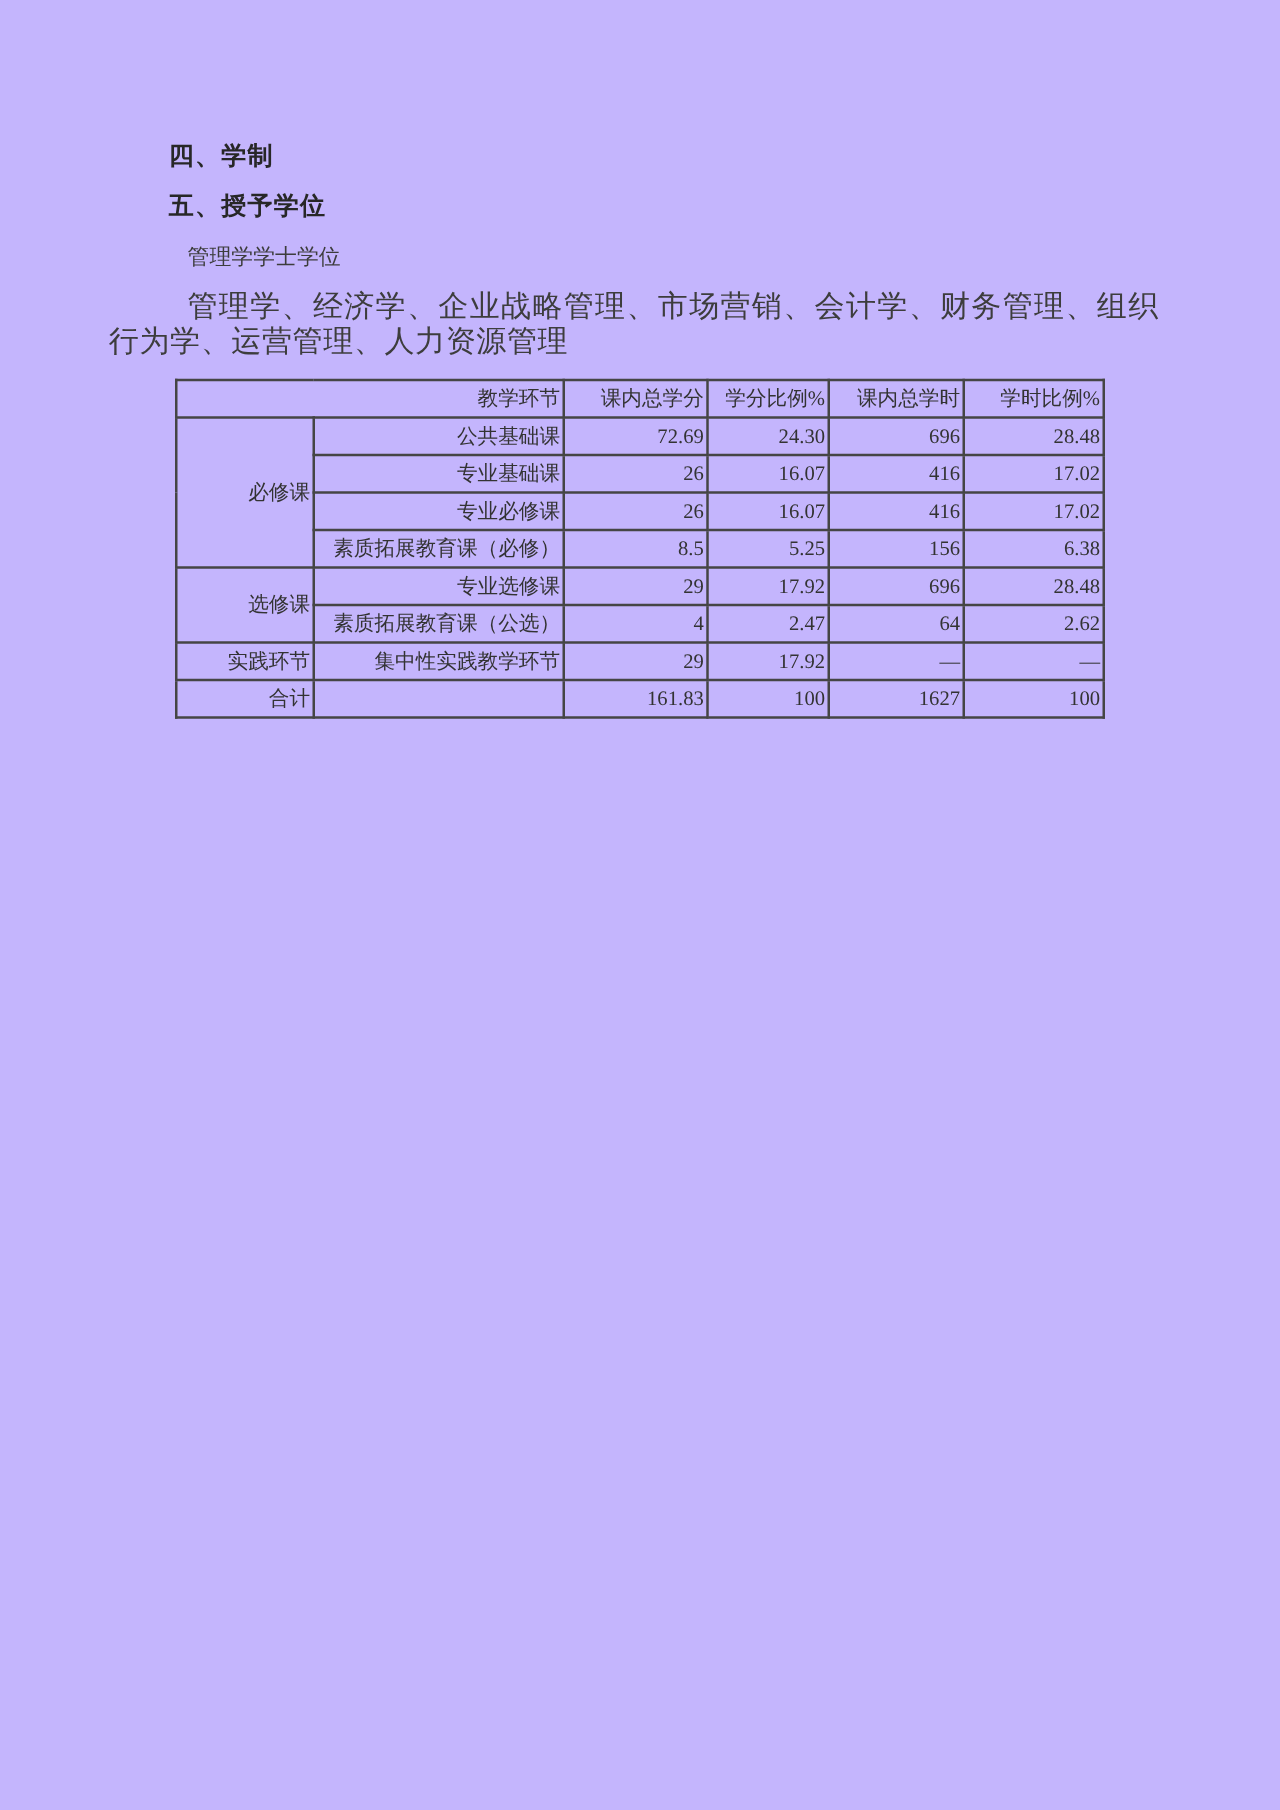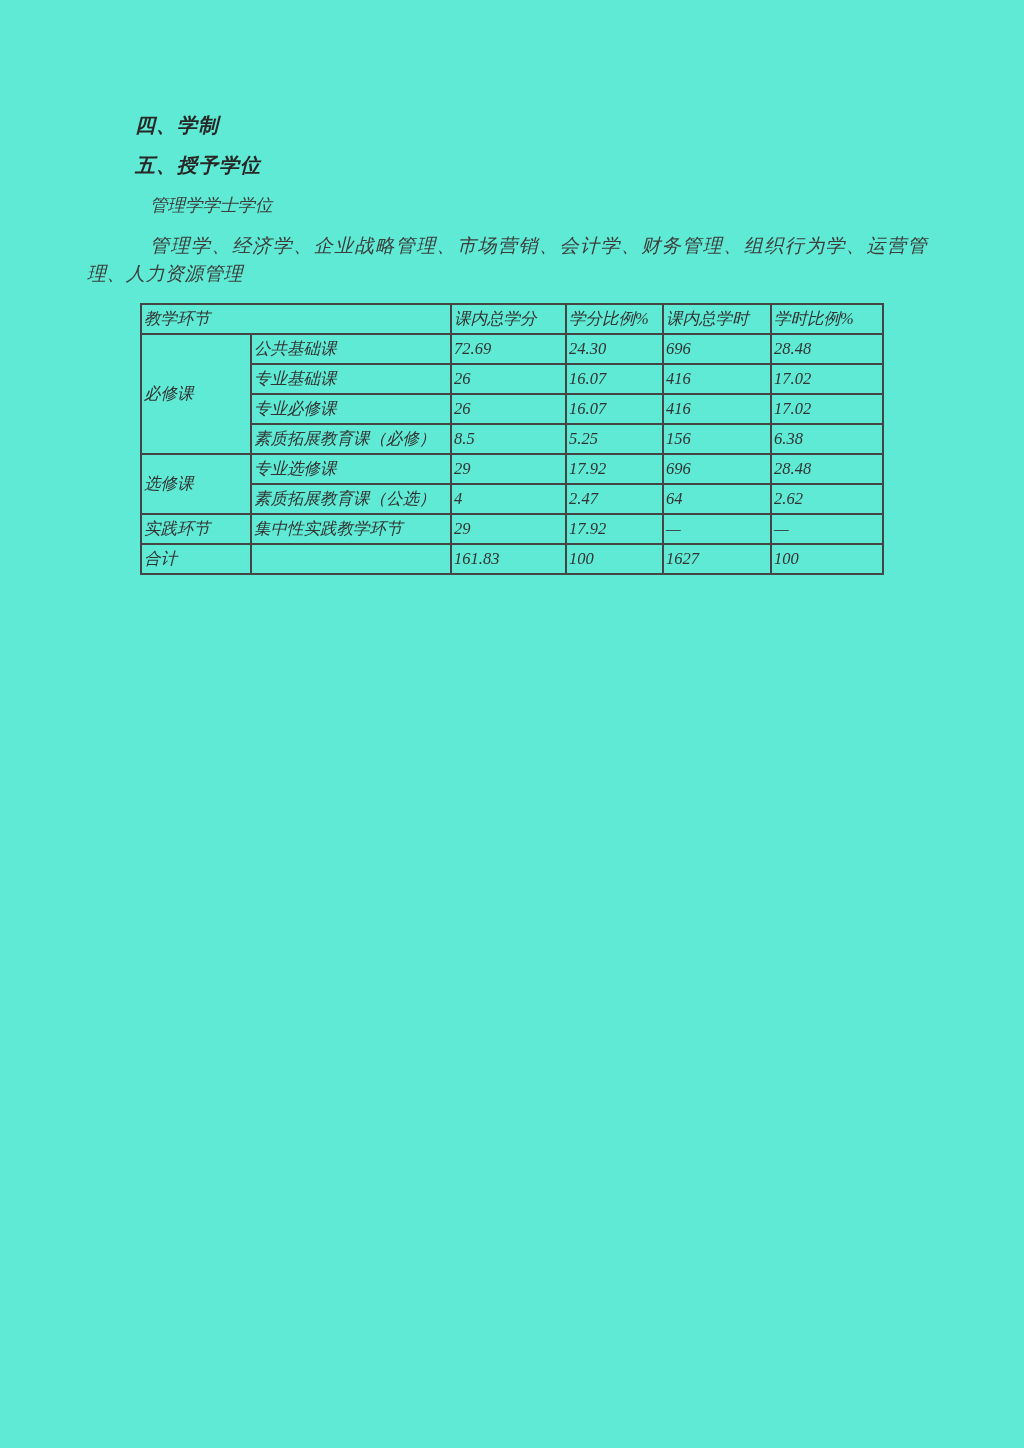--- a/index.html
+++ b/index.html
@@ -5,25 +5,24 @@
   * { margin: 0; padding: 0; box-sizing: border-box; }
 
   html, body {
     background: #ffffff;
   }
 
   .page {
     position: relative;
     width: 1024px;
     height: 1448px;
-    background: #5eead4;
+    background: #c4b5fd;
     overflow: hidden;
     font-family: "Liberation Serif", "DejaVu Serif", serif;
     color: #3a3a3a;
-    font-style: italic;
   }
 
   .content {
     position: absolute;
     left: 87px;
     top: 112px;
     width: 840px;
   }
 
   .sec-heading {
@@ -39,42 +38,42 @@
 
   .body-line {
     font-size: 17.5px;
     line-height: 26px;
     color: #3d3d3d;
     margin: 14px 0 0 0;
     padding-left: 63px;
   }
 
   .para {
-    font-size: 19px;
+    font-size: 24px;
     line-height: 28px;
     color: #3d3d3d;
     margin: 14px 0 0 0;
     text-indent: 63px;
     text-align: justify;
     letter-spacing: 0.5px;
   }
 
   table.framework {
     border-collapse: collapse;
     table-layout: fixed;
     width: 742px;
     margin: 15px 0 0 53px;
     font-family: "Liberation Serif", "DejaVu Serif", serif;
   }
 
   table.framework th,
   table.framework td {
     border: 2px solid #454545;
     height: 30px;
-    text-align: left;
+    text-align: right;
     vertical-align: middle;
     font-size: 16.5px;
     font-weight: normal;
     color: #333333;
     padding: 0 2px;
     overflow: hidden;
     white-space: nowrap;
   }
 
   col.c1 { width: 110px; }

